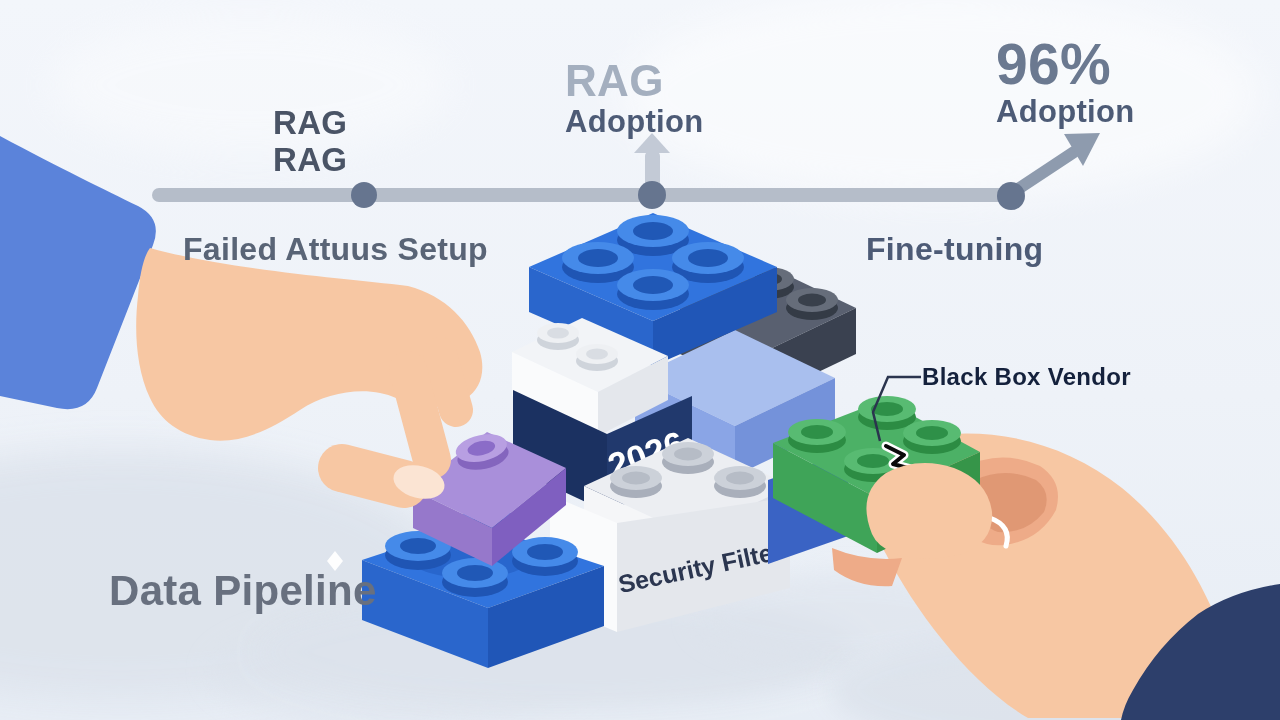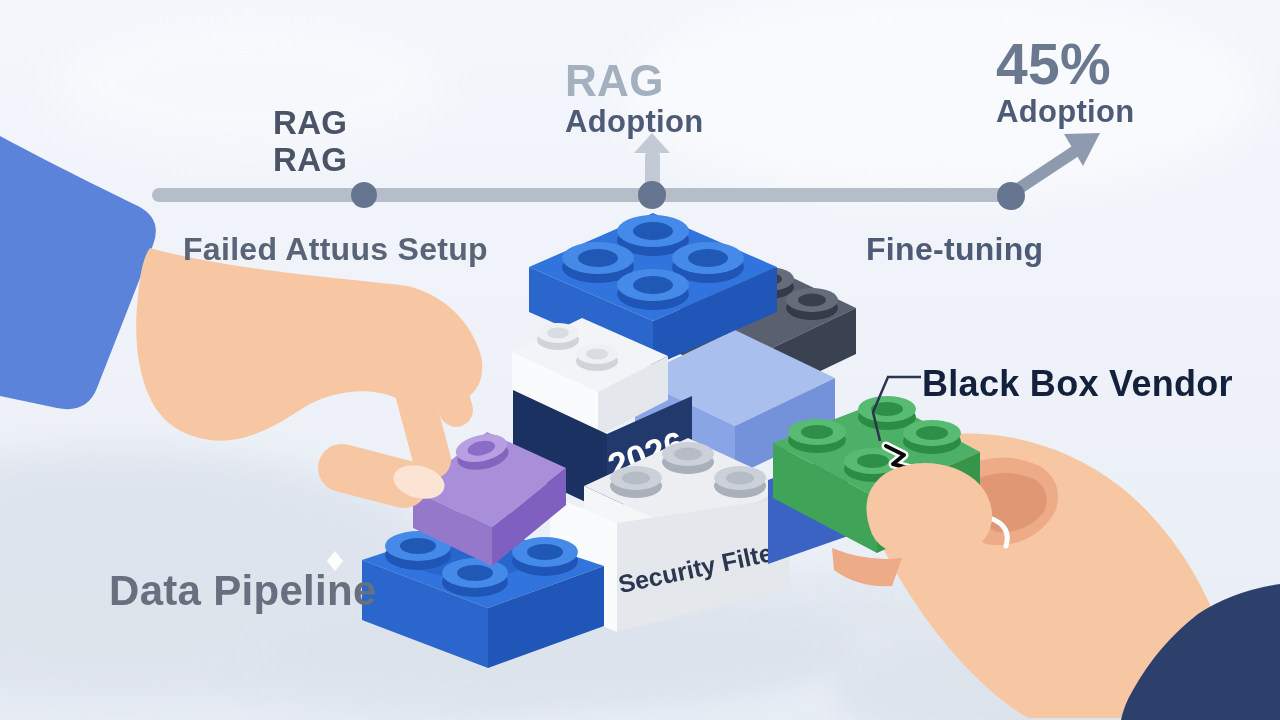--- a/index.html
+++ b/index.html
@@ -13,21 +13,21 @@
   .center{text-align:left;}
   #lbl-start{left:273px;top:104px;width:180px;font-size:33px;line-height:37px;color:#4a5466;}
   #lbl-mid{left:565px;top:58px;width:180px;}
   #lbl-mid .big{font-size:44px;line-height:46px;color:#a4afbf;}
   #lbl-mid .sub{font-size:31px;line-height:36px;color:#4d5b76;}
   #lbl-end{left:996px;top:34px;width:200px;}
   #lbl-end .big{font-size:57px;line-height:60px;color:#6b7990;}
   #lbl-end .sub{font-size:31px;line-height:36px;color:#4d5b76;}
   #lbl-failed{left:183px;top:231px;width:320px;font-size:32px;color:#596476;}
   #lbl-fine{left:866px;top:231px;width:300px;font-size:32px;color:#4d5b76;}
-  #lbl-bbv{left:922px;top:363px;font-size:36px;color:#14213c;}
+  #lbl-bbv{left:922px;top:363px;font-size:24px;color:#14213c;}
   #lbl-pipeline{left:109px;top:567px;width:300px;font-size:42px;color:#68707f;}
 </style>
 </head>
 <body>
 
 <div id="stage">
 <svg width="1280" height="720" viewBox="0 0 1280 720">
   <defs>
     <filter id="soft" x="-50%" y="-50%" width="200%" height="200%">
           <feGaussianBlur stdDeviation="12"></feGaussianBlur>
@@ -239,21 +239,21 @@
   <div>RAG</div>
   <div>RAG</div>
 </div>
 
 <div class="lbl center" id="lbl-mid">
   <div class="big">RAG</div>
   <div class="sub">Adoption</div>
 </div>
 
 <div class="lbl center" id="lbl-end">
-  <div class="big">45%</div>
+  <div class="big">96%</div>
   <div class="sub">Adoption</div>
 </div>
 
 <div class="lbl center" id="lbl-fine">Fine-tuning</div>
 <div class="lbl center" id="lbl-failed">Failed Attuus Setup</div>
 <div class="lbl" id="lbl-bbv">Black Box Vendor</div>
 <div class="lbl center" id="lbl-pipeline">Data Pipeline</div>
 </div>
 
 </body></html>

